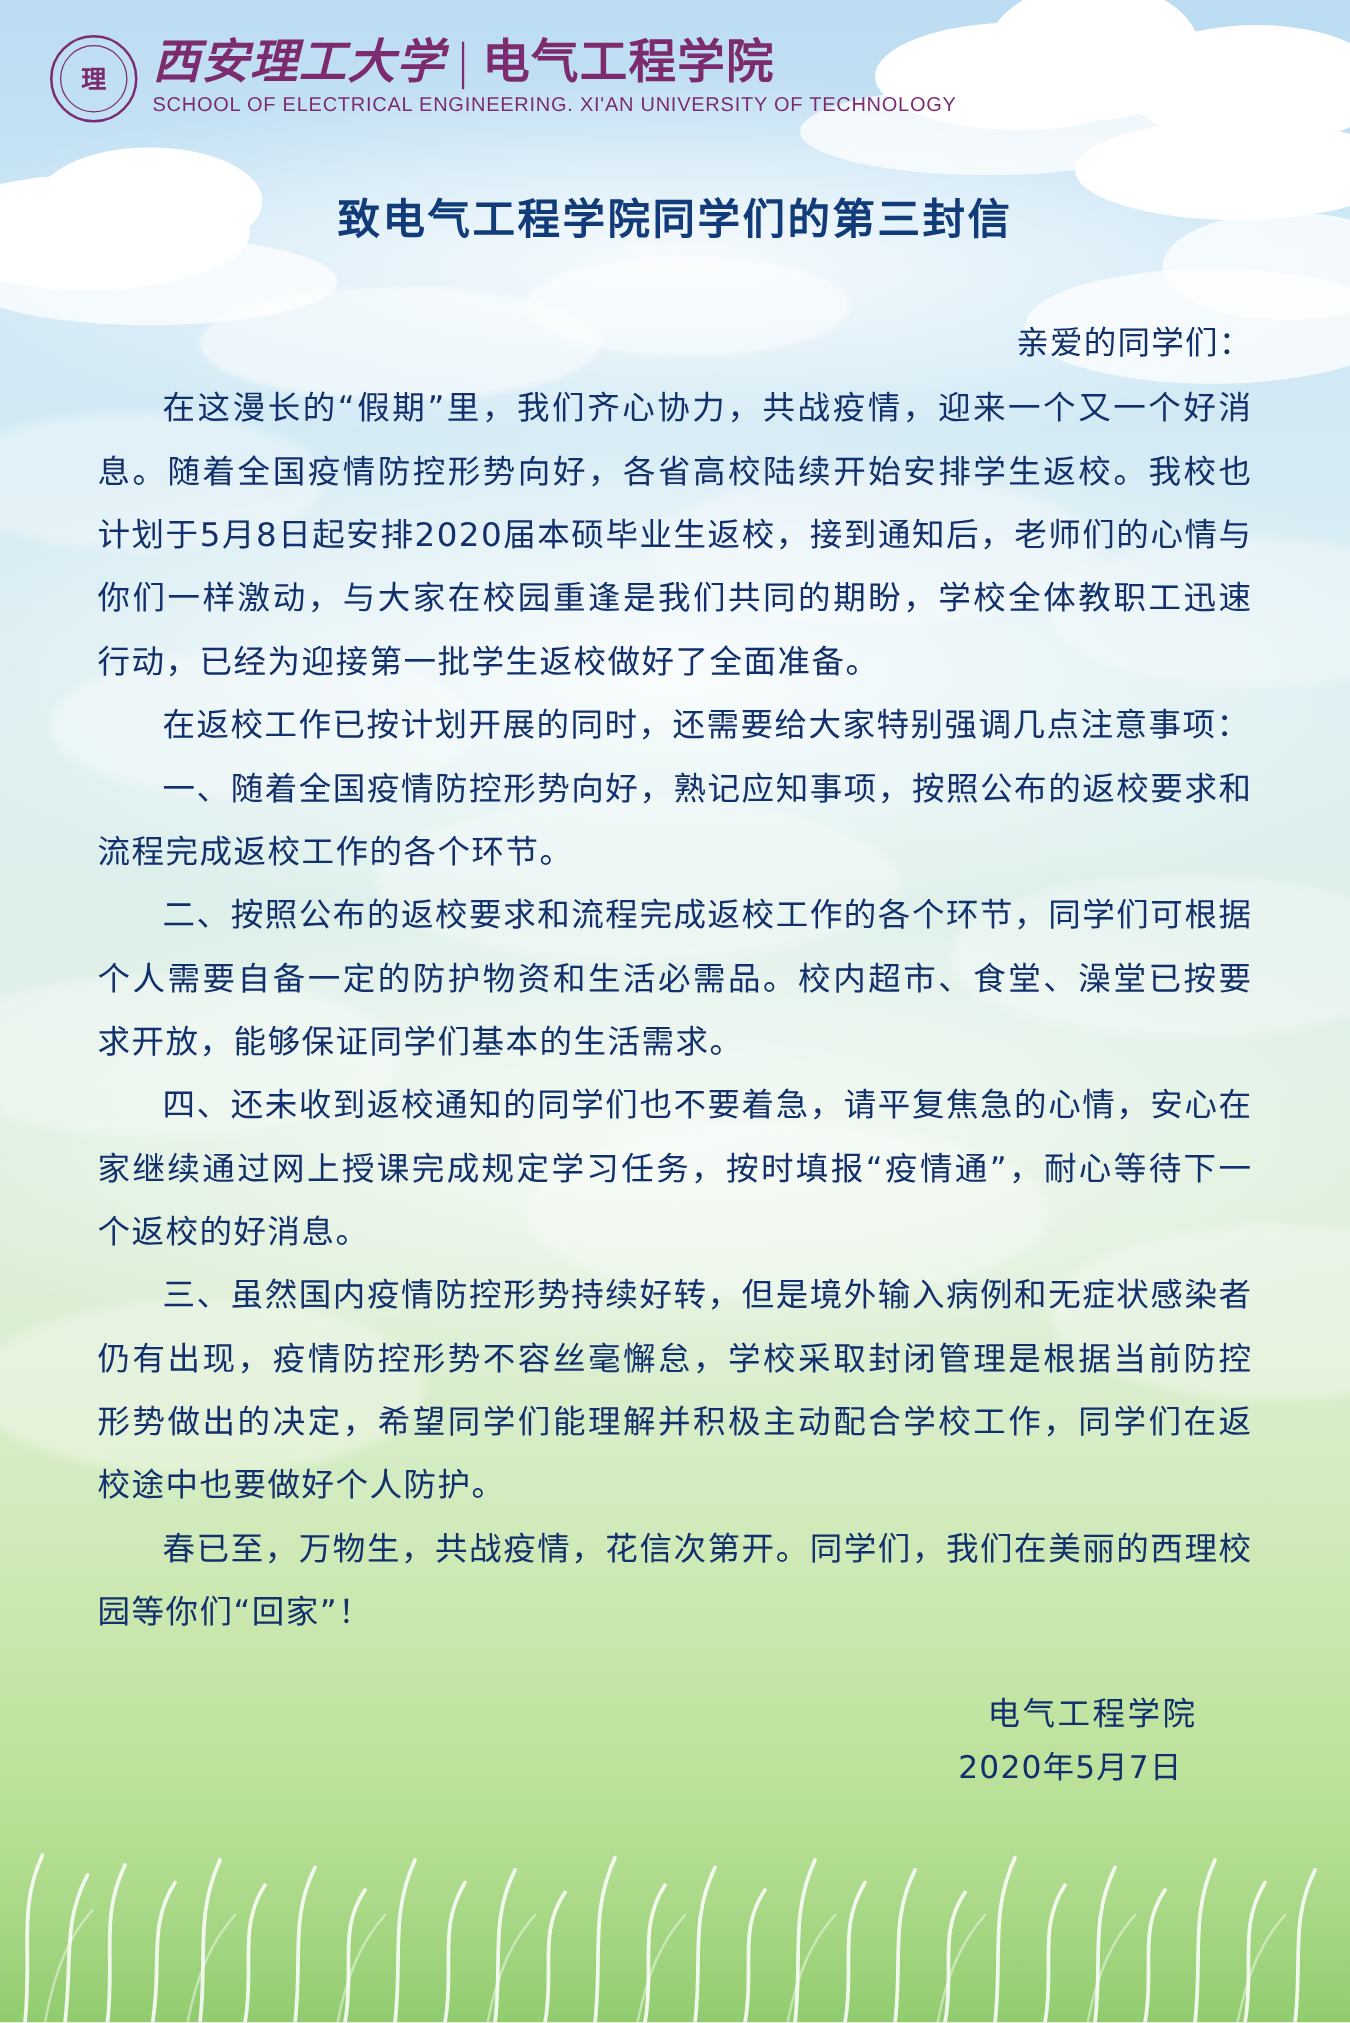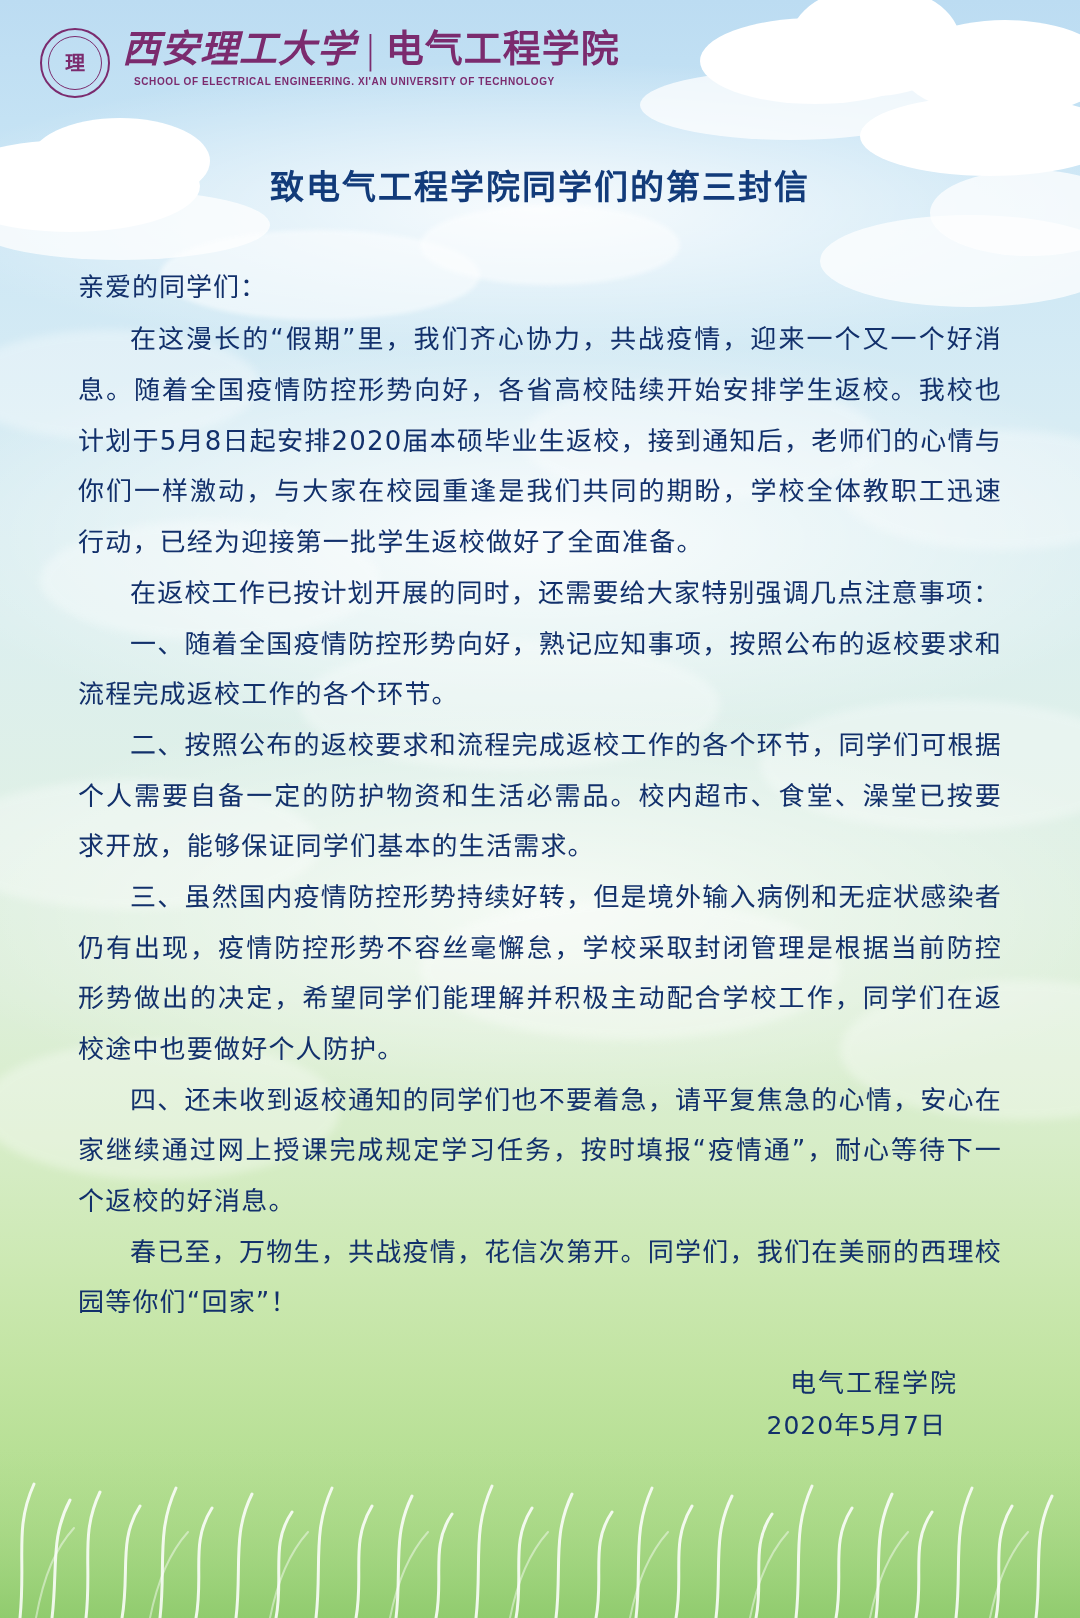--- a/index.html
+++ b/index.html
@@ -125,31 +125,30 @@
     font-style: italic;
   }
   .wordmark-cn .divider {
     margin: 0 8px;
     font-weight: 300;
     color: #7b2b6e;
   }
   .wordmark-en {
     margin-top: 6px;
     color: #7b2b6e;
-    font-size: 10px;
+    font-size: 16px;
     letter-spacing: 0.6px;
-    font-weight: bold;
+    font-weight: normal;
     font-family: "Liberation Sans", sans-serif;
-    margin-left: 12px;
   }
 
   
   .letter {
     position: absolute;
-    top: 150px;
+    top: 138px;
     left: 0;
     width: 100%;
     padding: 0 78px;
     box-sizing: border-box;
     color: #12306b;
   }
   .letter-title {
     text-align: center;
     font-size: 34px;
     font-weight: bold;
@@ -157,20 +156,21 @@
     color: #123b7a;
     margin: 10px 0 54px 0;
     font-family: "DejaVu Sans", "Liberation Sans", sans-serif;
   }
   .salutation {
     font-size: 26px;
     line-height: 1.9;
     color: #12306b;
     margin-bottom: 2px;
     letter-spacing: 1px;
+    text-align: right;
   }
   .para {
     font-size: 26px;
     line-height: 1.95;
     letter-spacing: 1.2px;
     text-indent: 2em;
     margin: 0;
     color: #12306b;
     text-align: justify;
   }
@@ -297,22 +297,22 @@
 
   <div class="letter">
     <div class="letter-title">致电气工程学院同学们的第三封信</div>
 
     <div class="salutation">亲爱的同学们：</div>
 
     <p class="para">在这漫长的“假期”里，我们齐心协力，共战疫情，迎来一个又一个好消息。随着全国疫情防控形势向好，各省高校陆续开始安排学生返校。我校也计划于5月8日起安排2020届本硕毕业生返校，接到通知后，老师们的心情与你们一样激动，与大家在校园重逢是我们共同的期盼，学校全体教职工迅速行动，已经为迎接第一批学生返校做好了全面准备。</p>
     <p class="para">在返校工作已按计划开展的同时，还需要给大家特别强调几点注意事项：</p>
     <p class="para">一、随着全国疫情防控形势向好，熟记应知事项，按照公布的返校要求和流程完成返校工作的各个环节。</p>
     <p class="para">二、按照公布的返校要求和流程完成返校工作的各个环节，同学们可根据个人需要自备一定的防护物资和生活必需品。校内超市、食堂、澡堂已按要求开放，能够保证同学们基本的生活需求。</p>
+    <p class="para">四、还未收到返校通知的同学们也不要着急，请平复焦急的心情，安心在家继续通过网上授课完成规定学习任务，按时填报“疫情通”，耐心等待下一个返校的好消息。</p>
     <p class="para">三、虽然国内疫情防控形势持续好转，但是境外输入病例和无症状感染者仍有出现，疫情防控形势不容丝毫懈怠，学校采取封闭管理是根据当前防控形势做出的决定，希望同学们能理解并积极主动配合学校工作，同学们在返校途中也要做好个人防护。</p>
-    <p class="para">四、还未收到返校通知的同学们也不要着急，请平复焦急的心情，安心在家继续通过网上授课完成规定学习任务，按时填报“疫情通”，耐心等待下一个返校的好消息。</p>
     <p class="para">春已至，万物生，共战疫情，花信次第开。同学们，我们在美丽的西理校园等你们“回家”！</p>
 
     <div class="signature">
       <div class="sign-org">电气工程学院</div>
       <div class="sign-date">2020年5月7日</div>
     </div>
   </div>
 
 </div>
 

